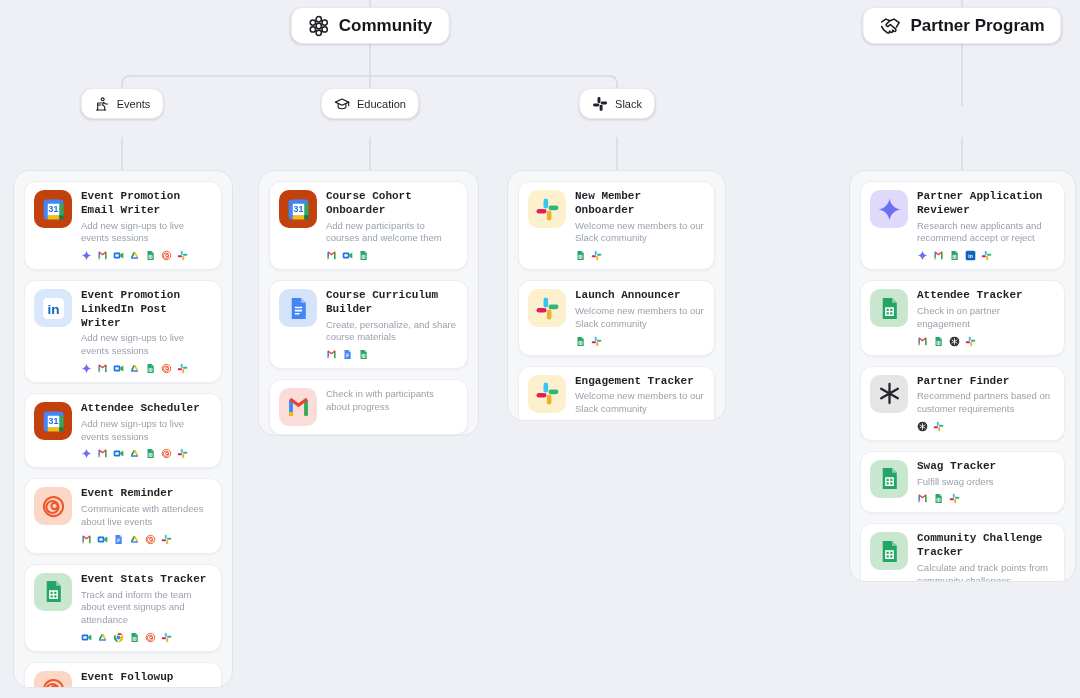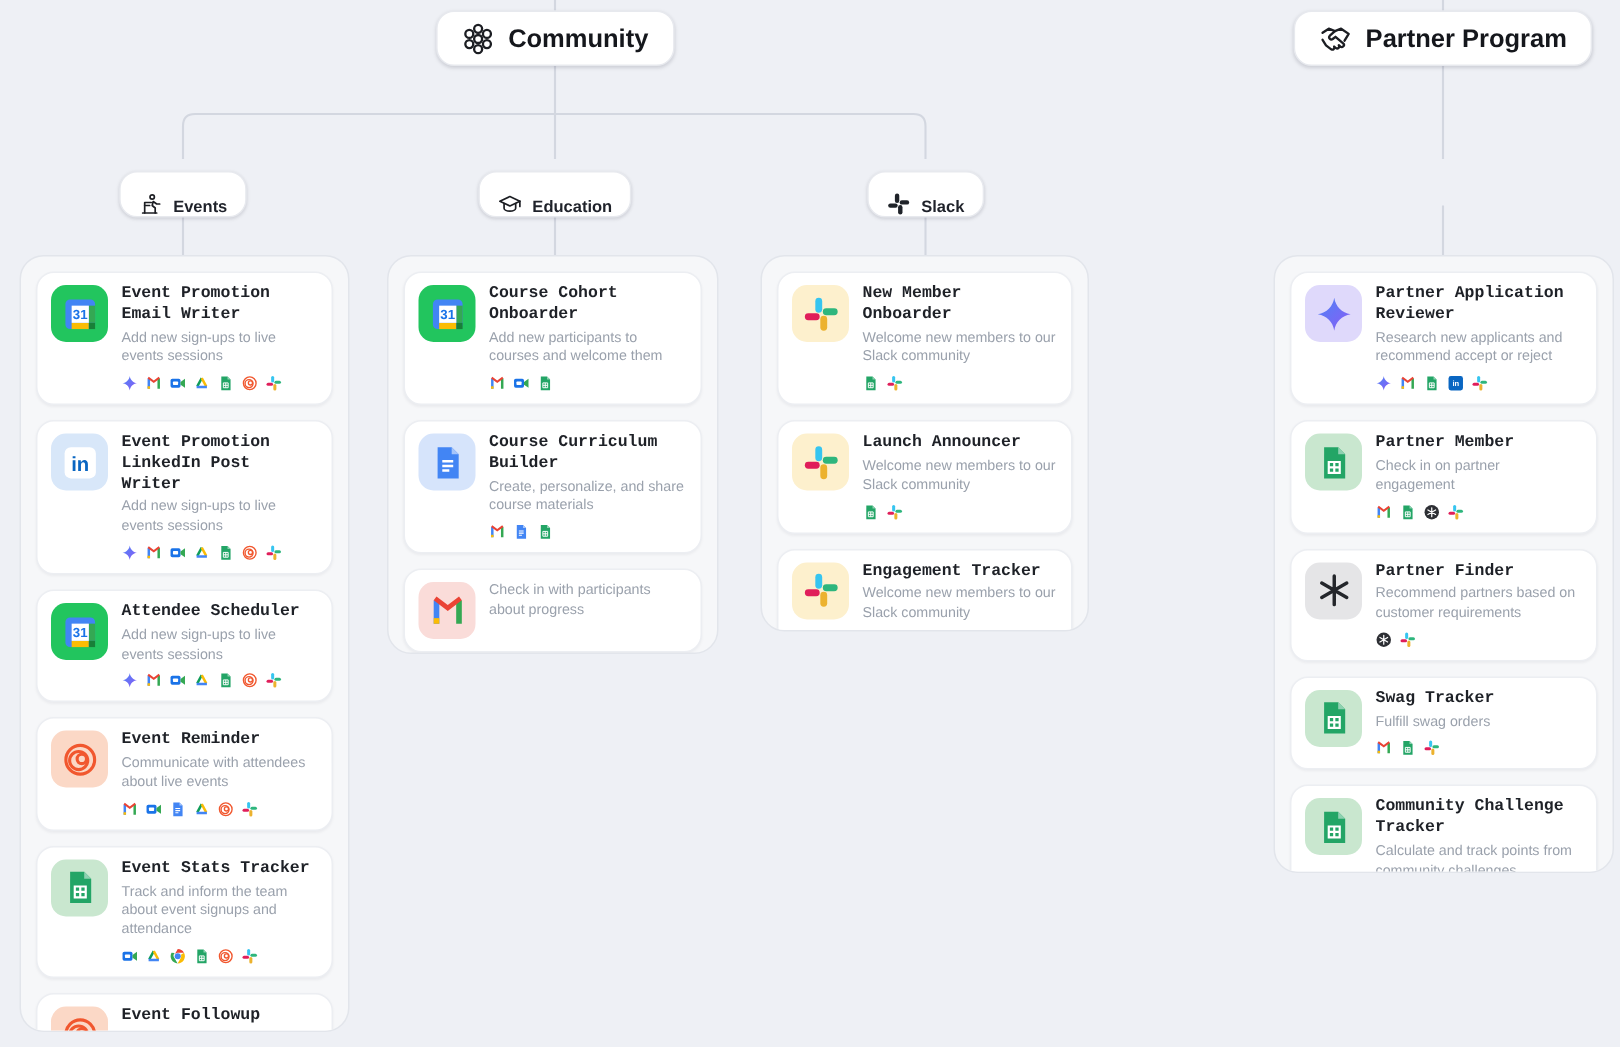--- a/index.html
+++ b/index.html
@@ -6,39 +6,39 @@
   .canvas{position:relative;width:1080px;height:698px;background:#eef0f5;
           font-family:"Liberation Sans",sans-serif;overflow:hidden;}
   svg.wires{position:absolute;left:0;top:0;width:1080px;height:698px;}
   svg.wires path{stroke:#d3d7e0;stroke-width:1.4;fill:none;}
 
   .node{position:absolute;transform:translateX(-50%);background:#fff;
         border:1px solid #e7e9ee;border-radius:12px;
         box-shadow:0 1px 3px rgba(20,24,40,.10),0 1px 2px rgba(20,24,40,.05);
         display:flex;align-items:center;white-space:nowrap;cursor:pointer;box-sizing:border-box;}
   .node.root{top:7px;height:37px;padding:0 16px;gap:9px;font-size:17px;font-weight:700;color:#15171c;justify-content:space-between;}
-  .node.cat{top:114px;height:31px;padding:0 12px;gap:7px;font-size:11px;font-weight:700;color:#1f222a;align-items:flex-end;}
+  .node.cat{top:88px;height:31px;padding:0 12px;gap:7px;font-size:11px;font-weight:400;color:#1f222a;}
   .node.root svg{width:22px;height:22px;flex:0 0 22px;}
   .node.cat svg{width:16px;height:16px;flex:0 0 16px;}
 
   .group{position:absolute;background:rgba(255,255,255,.45);border:1px solid #e2e5eb;
          border-radius:16px;padding:10px;display:flex;flex-direction:column;gap:10px;
          box-sizing:border-box;overflow:hidden;}
   #group-events   {left:13px; top:170px;width:220px;height:518px;}
   #group-education{left:258px;top:170px;width:221px;height:266px;}
   #group-slack    {left:507px;top:170px;width:219px;height:251px;}
   #group-partners {left:849px;top:170px;width:227px;height:412px;}
 
   .card{background:#fff;border:1px solid #eceef2;border-radius:12px;
         box-shadow:0 1px 2px rgba(20,24,40,.05);padding:8px 9px;display:flex;gap:9px;
         align-items:flex-start;cursor:pointer;flex:0 0 auto;}
   .tile{width:38px;height:38px;border-radius:10px;flex:0 0 38px;display:flex;
         align-items:center;justify-content:center;}
   .tile svg{width:25px;height:25px;}
-  .tile-google-calendar{background:#22c55e;justify-content:center;}
+  .tile-google-calendar{background:#c2410c;justify-content:center;}
   .tile-linkedin{background:#d8e7f9;}
   .tile-orange-circles{background:#fbd8c6;}
   .tile-google-sheets{background:#c9e7cf;}
   .tile-google-docs{background:#d6e4fb;}
   .tile-gmail{background:#fadcd9;}
   .tile-slack{background:#fdf0cd;}
   .tile-gemini{background:#dfd9fb;}
   .tile-openai{background:#e5e5e7;}
   .card-body{min-width:0;}
   .card-title{font-size:11px;font-weight:700;color:#1e2127;line-height:1.25;margin-bottom:2px;font-family:Liberation Mono, monospace;}
@@ -725,21 +725,21 @@
       <div class="card">
         <div class="tile tile-google-sheets">
           <svg viewBox="0 0 24 24">
             <path d="M5.5 2h9L19 6.5V22H5.5z" fill="#23a566"></path>
             <path d="M14.5 2L19 6.5h-4.5z" fill="#8ed1b1"></path>
             <path d="M8.5 11.5h7v7h-7z" fill="none" stroke="#fff" stroke-width="1.4"></path>
             <path d="M8.5 15h7M12 11.5v7" stroke="#fff" stroke-width="1.4"></path>
           </svg>
         </div>
         <div class="card-body">
-          <div class="card-title">Partner Member</div>
+          <div class="card-title">Attendee Tracker</div>
           <div class="card-desc">Check in on partner engagement</div>
           <div class="minis">
             <span class="mini">
               <svg viewBox="0 0 24 24">
                 <rect x="3" y="5" width="3.6" height="15" fill="#4285f4"></rect>
                 <rect x="17.4" y="5" width="3.6" height="15" fill="#34a853"></rect>
                 <path d="M3 5l9 6.8L21 5l-1.8-2.4L12 8 4.8 2.6z" fill="#ea4335"></path>
                 <rect x="3" y="16.4" width="3.6" height="3.6" fill="#fbbc04"></rect>
               </svg>
             </span>

